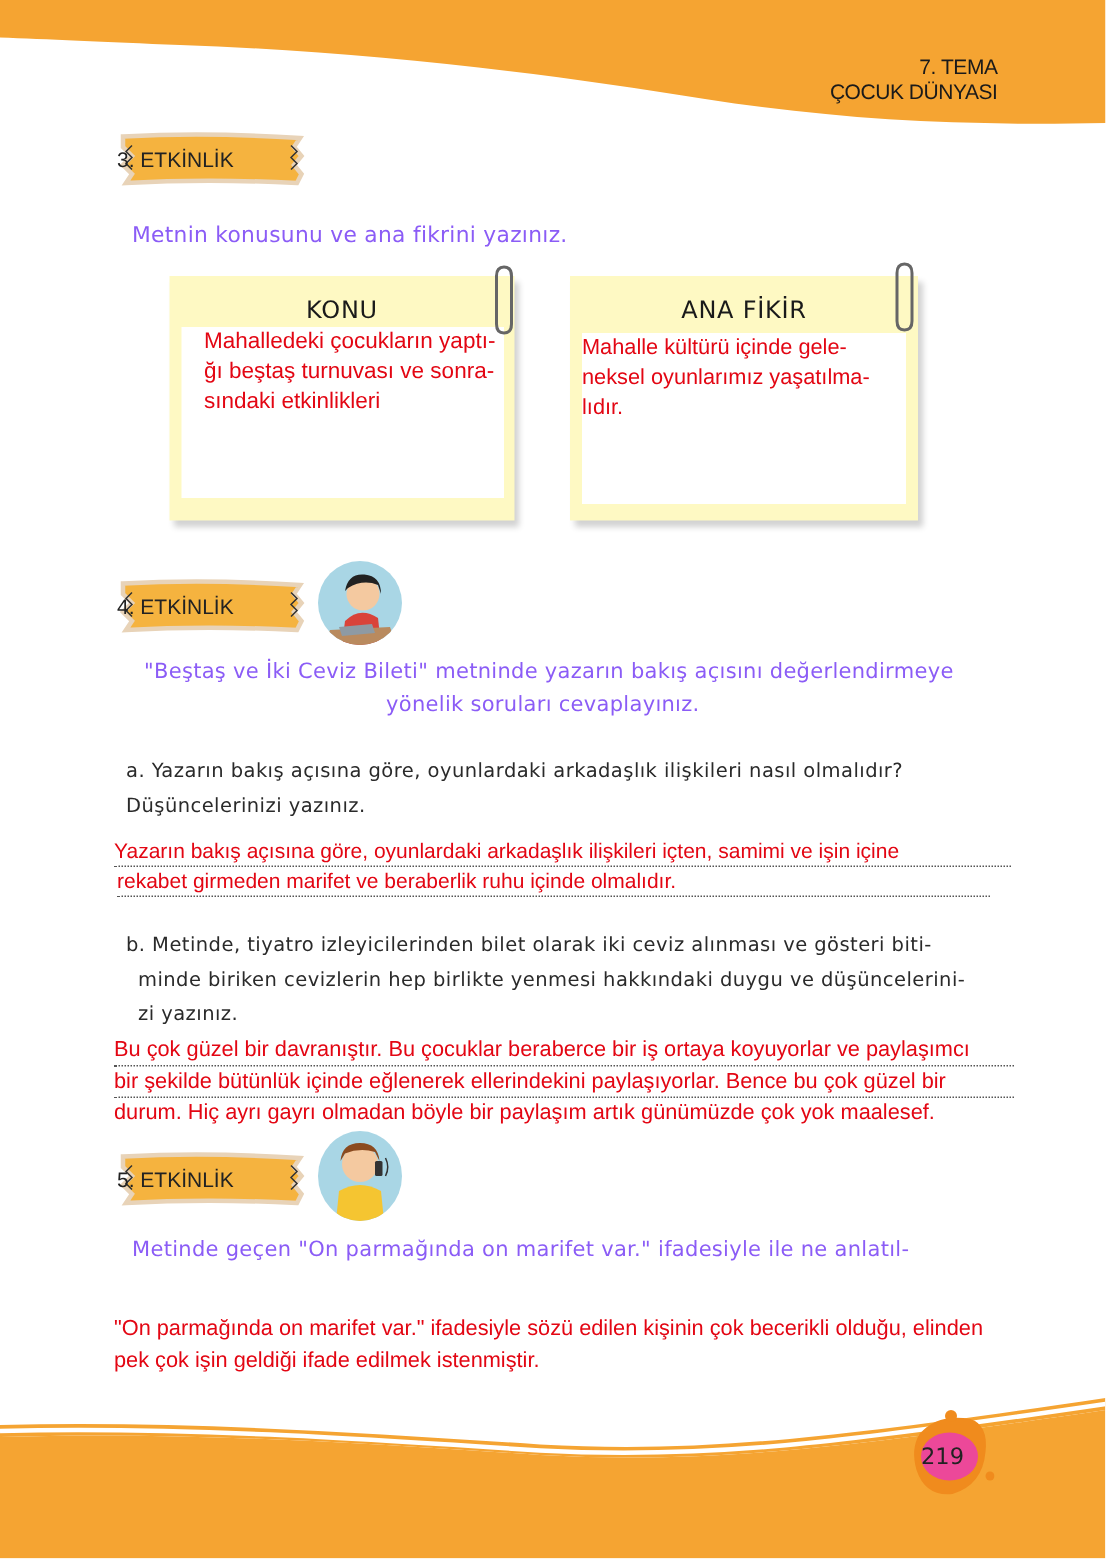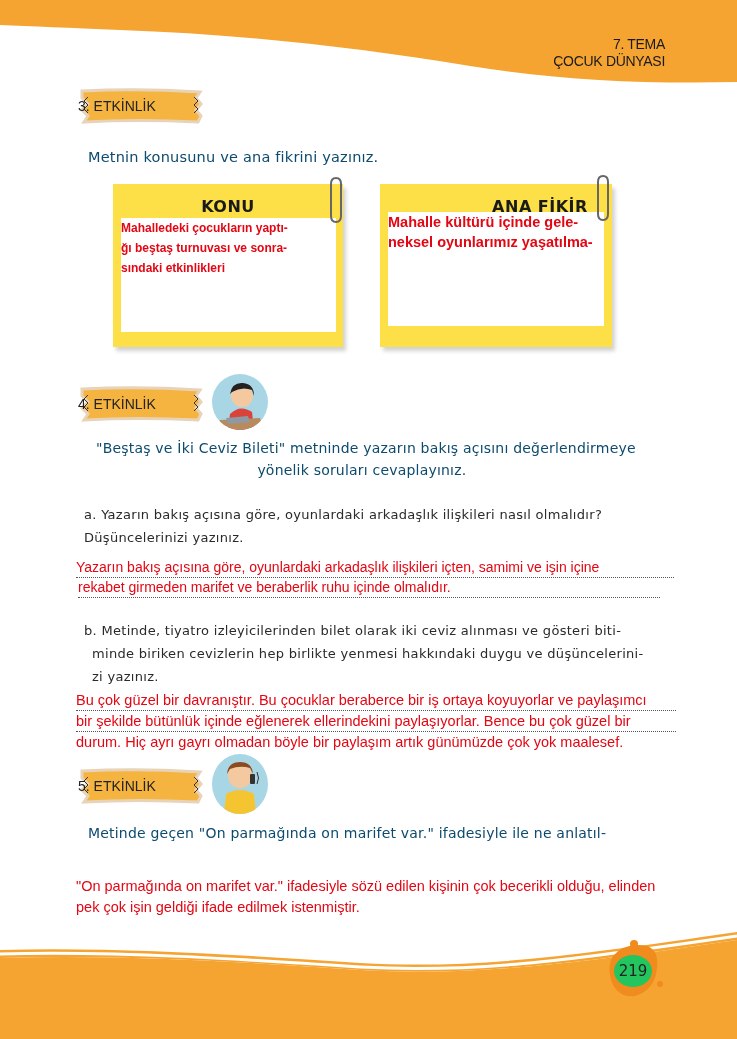--- a/index.html
+++ b/index.html
@@ -4,29 +4,29 @@
 <style>
   html,body{margin:0;padding:0;}
   body{width:737px;height:1039px;position:relative;overflow:hidden;background:#ffffff;font-family:"DejaVu Sans",sans-serif;color:#1a1a1a;}
   .abs{position:absolute;}
   .top-wave{position:absolute;left:0;top:0;width:737px;height:110px;}
   .bottom-wave{position:absolute;left:0;top:920px;width:737px;height:119px;}
   .theme-title{position:absolute;right:72px;top:36px;text-align:right;font-family:"Liberation Sans",sans-serif;font-size:14px;line-height:17px;letter-spacing:-0.3px;color:#1a1a1a;}
   .banner{position:absolute;width:126px;height:36px;}
   .banner svg{position:absolute;left:0;top:0;}
   .banner-label{position:absolute;left:0;top:0;width:126px;height:36px;line-height:36px;text-align:left;font-family:"Liberation Sans",sans-serif;font-size:14px;color:#222;}
-  .instr{position:absolute;font-family:"DejaVu Sans",sans-serif;font-size:14.5px;color:#0c4a6e;letter-spacing:0.2px;line-height:22px;}
-  .note{position:absolute;background:#fde047;box-shadow:3px 4px 4px rgba(0,0,0,0.18);font-weight:bold;}
+  .instr{position:absolute;font-family:"DejaVu Sans",sans-serif;font-size:14.5px;color:#8b5cf6;letter-spacing:0.2px;line-height:22px;}
+  .note{position:absolute;background:#fef9c3;box-shadow:3px 4px 4px rgba(0,0,0,0.18);}
   .note-inner{position:absolute;background:#ffffff;}
   .note-title{position:absolute;width:100%;text-align:center;font-family:"DejaVu Sans",sans-serif;font-size:16px;color:#1a1a1a;letter-spacing:0.5px;}
   .answer{font-family:"Liberation Sans",sans-serif;color:#e30613;font-size:14px;line-height:19px;}
   .q{position:absolute;font-family:"DejaVu Sans",sans-serif;font-size:13px;color:#2a2a2a;line-height:23px;letter-spacing:0.3px;}
   .dotline{border-bottom:1px dotted #555;}
   .avatar{position:absolute;width:56px;height:56px;border-radius:50%;background:#a9d6e5;overflow:hidden;}
-  .page-num{position:absolute;left:614px;top:955px;width:38px;height:32px;border-radius:50%;background:#22c55e;text-align:center;line-height:32px;font-family:"DejaVu Sans",sans-serif;font-size:15px;color:#222;}
+  .page-num{position:absolute;left:614px;top:955px;width:38px;height:32px;border-radius:50%;background:#ec4899;text-align:left;line-height:32px;font-family:"DejaVu Sans",sans-serif;font-size:15px;color:#222;}
 </style>
 </head>
 <body>
 
 <svg class="top-wave" viewBox="0 0 737 110" preserveAspectRatio="none">
   <path d="M0,0 L737,0 L737,82 C640,84 560,80 470,66 C360,48 240,34 120,30 C70,28 30,26 0,25 Z" fill="#f5a432"></path>
 </svg>
 
 <div class="theme-title">
   <div>7. TEMA</div>
@@ -39,37 +39,38 @@
     <path d="M10,9 L6,13 L10,17 L6,21 L10,25 M116,9 L120,13 L116,17 L120,21 L116,25" fill="none" stroke="#333" stroke-width="1"></path>
   </svg>
   <div class="banner-label">3. ETKİNLİK</div>
 </div>
 
 <div class="instr" style="left:88px;top:146px;">Metnin konusunu ve ana fikrini yazınız.</div>
 
 <div class="note" style="left:113px;top:184px;width:230px;height:163px;">
   <div class="note-title" style="top:13px;">KONU</div>
   <div class="note-inner" style="left:8px;top:34px;width:215px;height:114px;">
-    <div class="answer" style="font-size:12px;line-height:20px;">
+    <div class="answer" style="font-size:15px;line-height:20px;padding-left:15px;">
       <div>Mahalledeki çocukların yaptı-</div>
       <div>ğı beştaş turnuvası ve sonra-</div>
       <div>sındaki etkinlikleri</div>
     </div>
   </div>
 </div>
 <svg class="abs" style="left:326px;top:176px;" width="20" height="48" viewBox="0 0 20 48">
   <path d="M5,30 L5,8 Q5,2 10,2 Q15,2 15,8 L15,40 Q15,46 10,46 Q5,46 5,40 L5,14" fill="none" stroke="#666" stroke-width="2"></path>
 </svg>
 
 <div class="note" style="left:380px;top:184px;width:232px;height:163px;">
-  <div class="note-title" style="top:13px;padding-left:44px;">ANA FİKİR</div>
-  <div class="note-inner" style="left:8px;top:28px;width:216px;height:114px;">
+  <div class="note-title" style="top:13px;">ANA FİKİR</div>
+  <div class="note-inner" style="left:8px;top:38px;width:216px;height:114px;">
     <div class="answer" style="font-size:14.5px;line-height:20px;">
       <div>Mahalle kültürü içinde gele-</div>
       <div>neksel oyunlarımız yaşatılma-</div>
+      <div>lıdır.</div>
     </div>
   </div>
 </div>
 <svg class="abs" style="left:593px;top:174px;" width="20" height="48" viewBox="0 0 20 48">
   <path d="M5,30 L5,8 Q5,2 10,2 Q15,2 15,8 L15,40 Q15,46 10,46 Q5,46 5,40 L5,14" fill="none" stroke="#666" stroke-width="2"></path>
 </svg>
 
 <div class="banner" style="left:78px;top:386px;">
   <svg width="126" height="36" viewBox="0 0 126 36">
     <path d="M4,3 Q60,0 122,4 L118,10 L123,16 L118,22 L123,28 L120,34 Q60,31 6,34 L10,28 L4,22 L10,16 L4,10 Z" fill="#f5b33f" stroke="#e8d3b8" stroke-width="3"></path>

